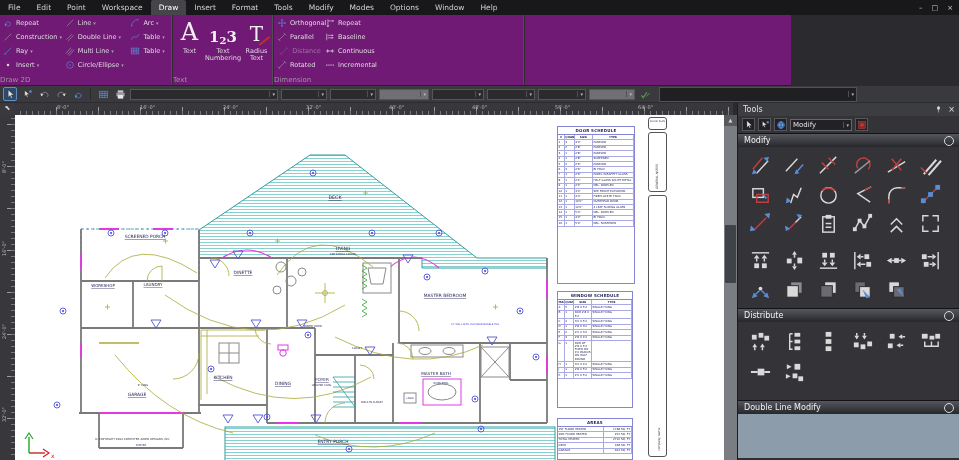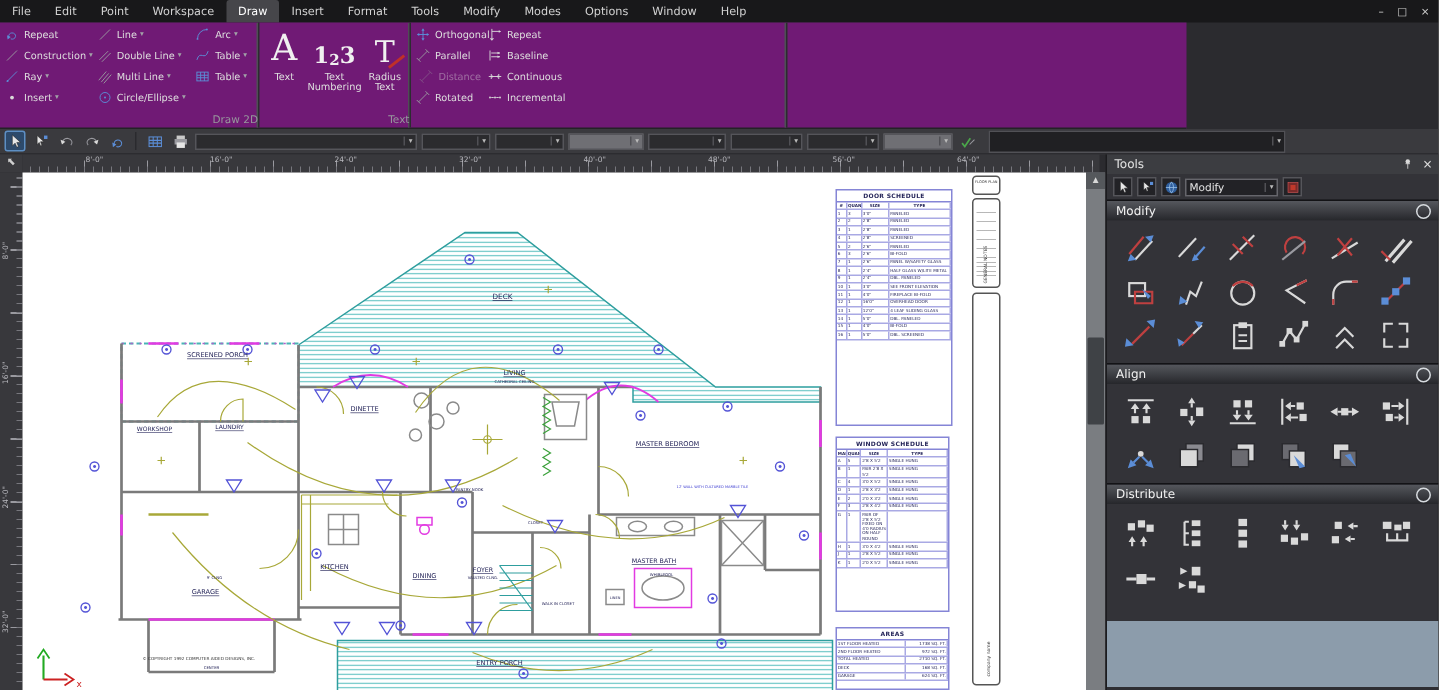--- a/index.html
+++ b/index.html
@@ -6,21 +6,21 @@
   #app{position:relative;width:959px;height:460px;overflow:hidden;background:#2b2b2f;
        font-family:"DejaVu Sans",sans-serif;color:#d8d8d8;-webkit-font-smoothing:antialiased;}
   
   #menubar{position:absolute;left:0;top:0;width:959px;height:15px;background:#18181a;display:flex;align-items:stretch;}
   .mi{font-size:7.5px;color:#d2d2d2;padding:0 8px;display:flex;align-items:center;cursor:default;}
   .mi.act{background:#46464a;border-radius:2px 2px 0 0;color:#fff;}
   #winbtns{margin-left:auto;display:flex;align-items:center;gap:9px;padding-right:6px;font-size:7px;color:#cfcfcf;}
   
   #ribbon{position:absolute;left:0;top:15px;width:791px;height:70px;background:#701a75;display:flex;border-bottom:1px solid #232326;}
   .rgroup{position:relative;height:70px;border-right:1px solid #2c2c30;box-shadow:inset -1px 0 0 #4e4e54;}
-  .glabel{position:absolute;left:0;right:0;bottom:1px;text-align:right;font-size:7px;color:#97979d;}
+  .glabel{position:absolute;left:0;right:0;bottom:1px;text-align:left;font-size:7px;color:#97979d;}
   .gbody{display:flex;height:58px;padding:1px 3px 0 3px;gap:2px;}
   .rcol{display:flex;flex-direction:column;}
   .ritem{display:flex;align-items:center;height:14px;font-size:6.5px;color:#dedede;white-space:nowrap;cursor:default;}
   .ritem.dis{opacity:.42;justify-content:center;}
   .ric{width:10px;height:10px;margin-right:3px;flex:0 0 auto;}
   .car{font-size:5px;color:#a2a2a8;margin-left:2px;}
   .bigitem{width:30px;display:flex;flex-direction:column;align-items:center;margin:0 1px;}
   .bigglyph{height:30px;display:flex;align-items:flex-end;justify-content:center;font-family:"DejaVu Serif",serif;color:#f0f0f0;}
   .biglab{font-size:6.5px;text-align:center;line-height:1.15;color:#dedede;margin-top:2px;}
   .tslash{position:relative;}
@@ -597,20 +597,21 @@
               <span class="rlab">Continuous</span>
             </div>
             <div class="ritem">
               <svg viewBox="0 0 24 24" class="ric">
                 <use href="#dim-incremental"></use>
               </svg>
               <span class="rlab">Incremental</span>
             </div>
           </div>
       </div>
+      <div class="glabel">Dimension</div>
     </div>
     <div style="flex:1"></div>
   </div>
 
   <div id="toolbar2">
     <div class="tbtn act">
         <svg viewBox="0 0 24 24">
           <use href="#cursor"></use>
         </svg>
       </div>
@@ -1190,24 +1191,20 @@
             <use href="#chamfer-icon"></use>
           </svg>
         </div>
         <div class="cell">
           <svg viewBox="0 0 24 24">
             <use href="#split-icon"></use>
           </svg>
         </div>
       </div>
 
-    <div class="sechead">
-      <span>Align</span>
-      <span class="roundbtn"></span>
-    </div>
     <div class="grid" id="grid-1">
         <div class="cell">
           <svg viewBox="0 0 24 24">
             <use href="#align-top-icon"></use>
           </svg>
         </div>
         <div class="cell">
           <svg viewBox="0 0 24 24">
             <use href="#align-middle-icon"></use>
           </svg>
@@ -1299,16 +1296,20 @@
             <use href="#distribute-horizontal-icon"></use>
           </svg>
         </div>
         <div class="cell">
           <svg viewBox="0 0 24 24">
             <use href="#distribute-order-icon"></use>
           </svg>
         </div>
       </div>
 
+    <div class="sechead">
+      <span>Double Line Modify</span>
+      <span class="roundbtn"></span>
+    </div>
     <div id="dlm-area"></div>
   </div>
 
 </div>
 
 </body></html>

